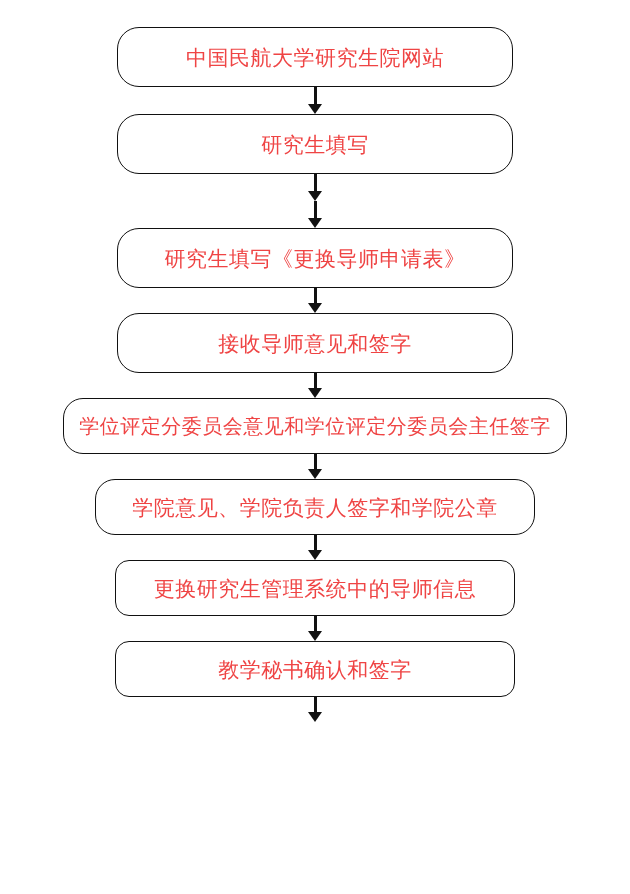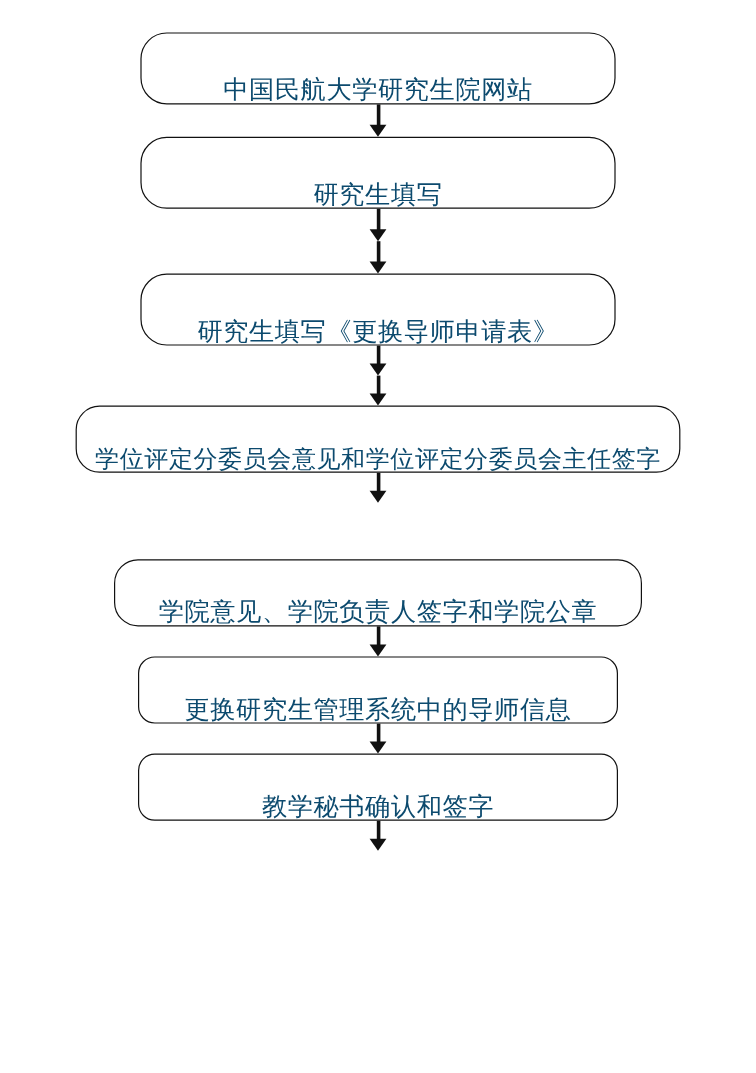--- a/index.html
+++ b/index.html
@@ -22,31 +22,31 @@
     align-items: center;
     box-sizing: border-box;
     padding-top: 27px;
   }
   .node {
     box-sizing: border-box;
     border: 1.6px solid #111111;
     border-radius: 22px;
     background: #ffffff;
     display: flex;
-    align-items: flex-end;
+    align-items: center;
     justify-content: center;
-    color: #0c4a6e;
+    color: #ef4444;
     font-size: 21px;
     letter-spacing: 0.5px;
     line-height: 1;
     white-space: nowrap;
   }
   .node.w1 { width: 396px; height: 60px; }
   .node.w2 { width: 504px; height: 56px; border-radius: 20px; font-size: 20px; }
-  .node.w3 { width: 440px; height: 56px; border-radius: 20px; margin-top: 47px; }
+  .node.w3 { width: 440px; height: 56px; border-radius: 20px; }
   .node.w4 { width: 400px; height: 56px; border-radius: 14px; }
 
   .arrow {
     width: 14px;
     display: flex;
     flex-direction: column;
     align-items: center;
   }
   .arrow .shaft {
     width: 3px;
@@ -94,20 +94,23 @@
 
   <div class="node w1">
     <span>研究生填写《更换导师申请表》</span>
   </div>
 
   <div class="arrow gap-b">
     <div class="shaft"></div>
     <div class="head"></div>
   </div>
 
+  <div class="node w1">
+    <span>接收导师意见和签字</span>
+  </div>
 
   <div class="arrow gap-b">
     <div class="shaft"></div>
     <div class="head"></div>
   </div>
 
   <div class="node w2">
     <span>学位评定分委员会意见和学位评定分委员会主任签字</span>
   </div>
 

